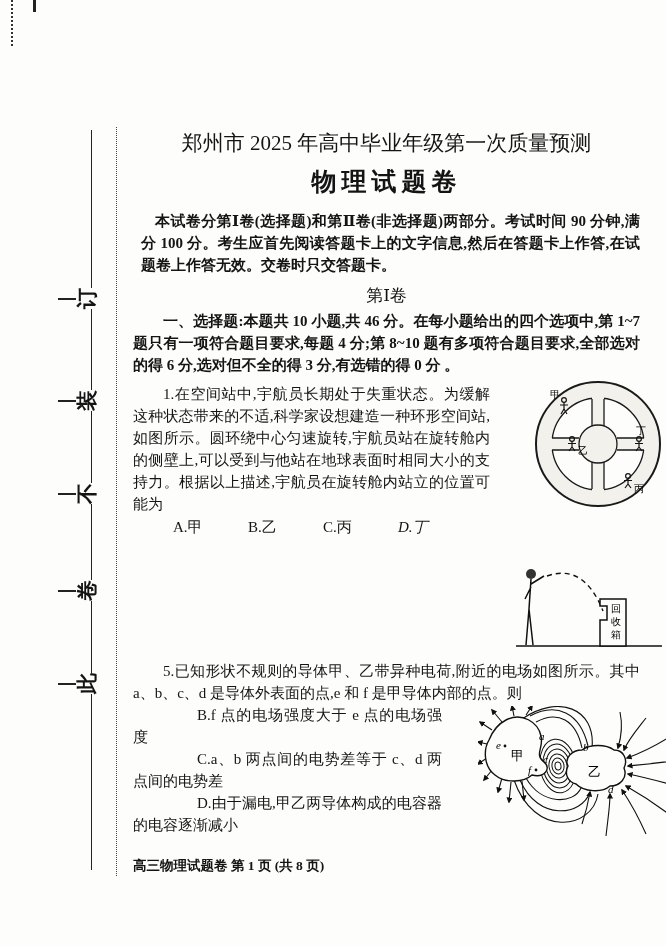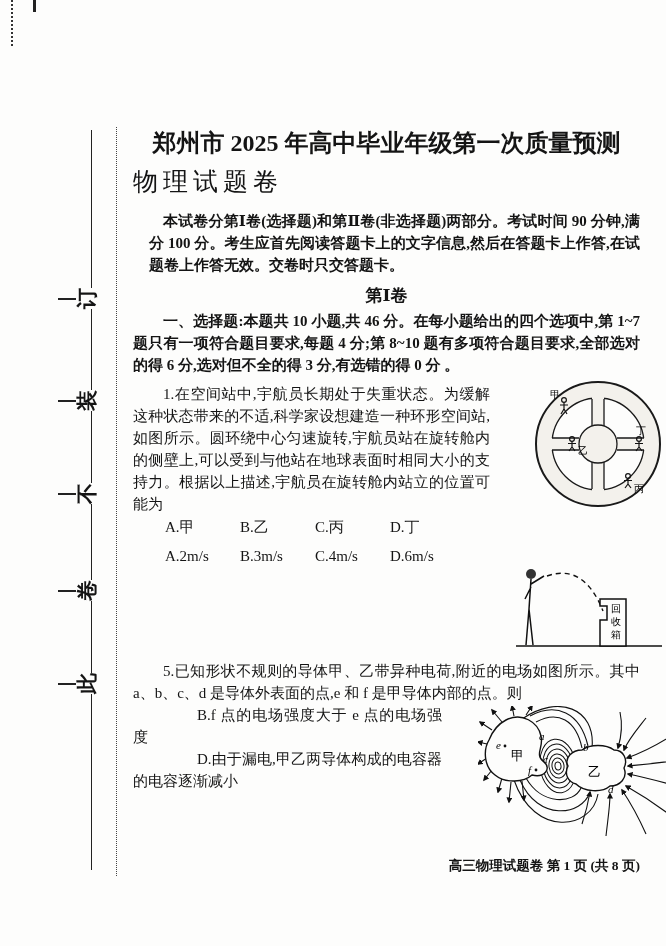--- a/index.html
+++ b/index.html
@@ -9,38 +9,38 @@
   .artifact-dotted{position:absolute;left:11px;top:0;height:46px;width:0;border-left:2px dotted #333;}
   .artifact-speck{position:absolute;left:33px;top:0;width:3px;height:12px;background:#222;}
   
   .bind-solid{position:absolute;left:91px;top:130px;height:740px;width:0;border-left:1.5px solid #222;}
   .bind-dotted{position:absolute;left:116px;top:127px;height:749px;width:0;border-left:1px dotted #444;}
   .mchar{position:absolute;left:58px;width:46px;display:flex;align-items:center;}
   .mdash{display:inline-block;width:18px;height:2px;background:#222;margin-right:1px;}
   .mglyph{display:inline-block;font-size:21px;font-weight:bold;transform:rotate(-90deg);background:#fdfdfc;line-height:1;}
   
   .content{position:absolute;left:133px;top:124px;width:507px;}
-  .title1{margin:0;font-size:24px;font-weight:bold;text-align:center;line-height:38px;white-space:nowrap;}
-  .title2{margin:0 0 4px 0;font-size:25px;font-weight:normal;letter-spacing:5px;line-height:40px;}
-  .intro{margin:8px 0 0 16px;font-size:15px;line-height:22px;text-align:justify;text-indent:14px;font-weight:bold;}
-  .part-heading{margin:8px 0 2px 0;font-size:17px;font-weight:bold;text-align:center;line-height:24px;}
+  .title1{margin:0;font-size:21px;font-weight:normal;text-align:center;line-height:38px;white-space:nowrap;}
+  .title2{margin:0 0 4px 0;font-size:25px;font-weight:bold;text-align:center;letter-spacing:5px;line-height:40px;}
+  .intro{margin:8px 0 0 8px;font-size:15px;line-height:22px;text-align:justify;text-indent:14px;font-weight:bold;}
+  .part-heading{margin:8px 0 2px 0;font-size:17px;font-weight:normal;text-align:center;line-height:24px;}
   .instructions{margin:2px 0 4px 0;font-size:15px;line-height:22px;text-align:justify;text-indent:30px;font-weight:bold;}
   .question{margin:7px 0 0 0;font-size:15px;line-height:22px;text-align:justify;text-indent:30px;}
   .question::after{content:"";display:block;clear:both;}
   .spacer{float:right;width:0;}
   .s22{height:22px;} .s44{height:44px;}
   .figwrap{float:right;position:relative;background:#fdfdfc;}
   .f1{width:150px;height:134px;margin:-6px -6px 2px 6px;}
   .f2{clear:right;width:172px;height:84px;margin:0 -4px 2px 6px;}
   .f3{clear:right;width:222px;height:148px;margin:2px -30px 2px 6px;}
-  .options-row{display:flex;text-indent:0;margin-left:32px;margin-top:1px;}
+  .options-row{display:flex;text-indent:0;margin-left:40px;margin-top:1px;}
   .options-row span{width:75px;white-space:nowrap;}
-  .options-row span:last-child{width:auto;}
+  .options-row span:last-child{width:auto;font-style:italic;}
   .opt-line{text-indent:64px;text-align:justify;}
-  .footer{position:absolute;left:133px;top:857px;width:507px;text-align:right;font-size:13.5px;font-weight:bold;}
+  .footer{position:absolute;left:133px;top:857px;width:507px;text-align:left;font-size:13.5px;font-weight:bold;}
   svg text{font-family:"Liberation Serif","DejaVu Serif",serif;}
 </style>
 </head>
 <body>
 
 <div class="page">
 
   <div class="artifact-dotted"></div>
   <div class="artifact-speck"></div>
 
@@ -128,26 +128,20 @@
           </g>
 
           <path d="M45,9 Q82,-4 101,44" stroke="#111" stroke-width="1.4" fill="none" stroke-dasharray="5,4"></path>
 
           <path d="M98,32 L124,32 L124,79 L98,79 L98,53 L105,53 L105,39 L98,39 Z" fill="#fdfdfc" stroke="#111" stroke-width="1.5"></path>
           <text x="109" y="45" font-size="10">回</text>
           <text x="109" y="58" font-size="10">收</text>
           <text x="109" y="71" font-size="10">箱</text>
         </svg>
       </div>
-      <div class="options-row">
-        <span>A.2m/s</span>
-        <span>B.3m/s</span>
-        <span>C.4m/s</span>
-        <span>D.6m/s</span>
-      </div>
     </div>
 
     <div class="question">
       <div class="spacer s44"></div>
       <div class="figwrap f3">
         <svg width="222" height="148" viewBox="0 0 222 148">
           <defs>
             <marker id="arr" viewBox="0 0 8 8" refX="6" refY="4" markerWidth="5.5" markerHeight="5.5" orient="auto">
               <path d="M0,0 L8,4 L0,8 Z" fill="#111"></path>
             </marker>
@@ -206,18 +200,19 @@
           <text x="50" y="68" font-size="11" font-style="italic">f</text>
           <text x="65" y="57" font-size="11" font-style="italic">c</text>
           <text x="61" y="34" font-size="11" font-style="italic">a</text>
           <text x="105" y="45" font-size="11" font-style="italic">b</text>
           <text x="130" y="87" font-size="11" font-style="italic">d</text>
           <text x="110" y="70" font-size="13">乙</text>
         </svg>
       </div>
       <span class="qtext">5.已知形状不规则的导体甲、乙带异种电荷,附近的电场如图所示。其中 a、b、c、d 是导体外表面的点,e 和 f 是甲导体内部的点。则</span>
       <div class="opt-line">B.f 点的电场强度大于 e 点的电场强度</div>
+      <div class="opt-line">C.a、b 两点间的电势差等于 c、d 两点间的电势差</div>
       <div class="opt-line">D.由于漏电,甲乙两导体构成的电容器的电容逐渐减小</div>
     </div>
   </div>
 
   <div class="footer">高三物理试题卷 第 1 页 (共 8 页)</div>
 </div>
 
 </body></html>

